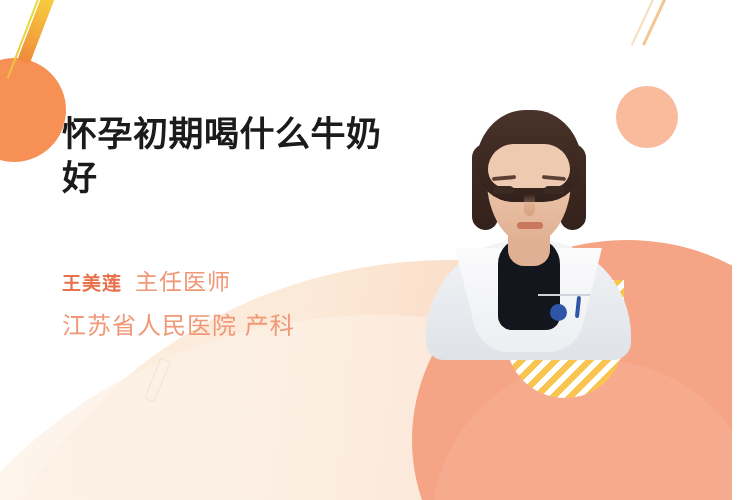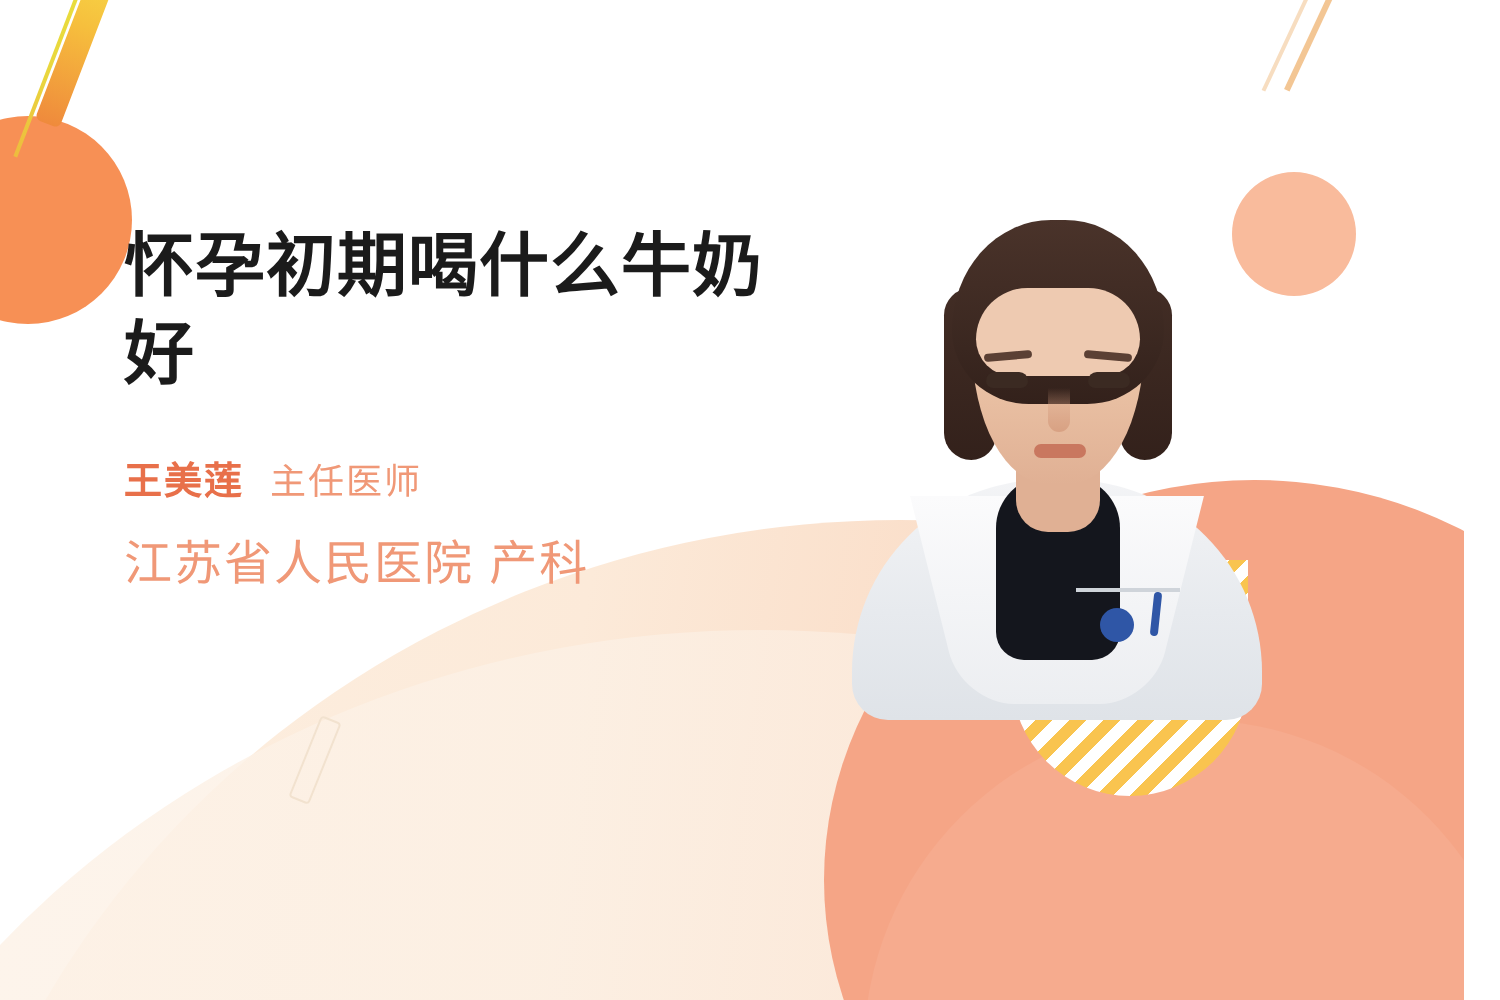--- a/index.html
+++ b/index.html
@@ -142,35 +142,35 @@
   .headline {
     margin: 0;
     font-size: 35px;
     line-height: 1.26;
     font-weight: 700;
     color: #1b1b1b;
     letter-spacing: 0.5px;
     max-width: 335px;
   }
   .byline {
-    margin-top: 25px;
+    margin-top: 63px;
   }
   .byline-row {
     display: flex;
     align-items: baseline;
     margin-bottom: 9px;
   }
   .doctor-name {
     font-size: 19px;
     font-weight: 700;
     color: #e8704a;
     letter-spacing: 1px;
   }
   .doctor-title {
-    font-size: 18px;
+    font-size: 23px;
     font-weight: 400;
     color: #f09877;
     margin-left: 13px;
     letter-spacing: 1px;
   }
   .hospital {
     font-size: 24px;
     font-weight: 400;
     color: #f09877;
     letter-spacing: 1px;

